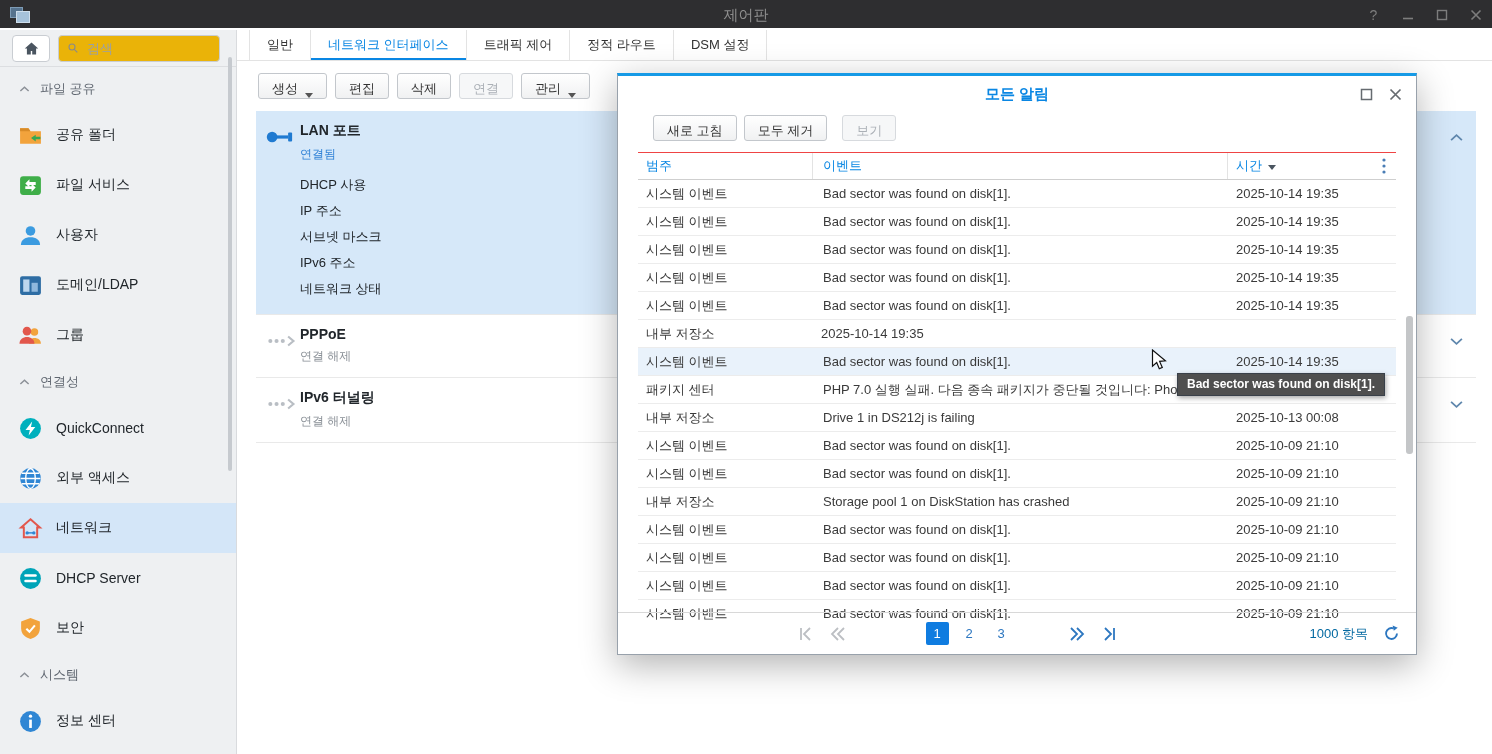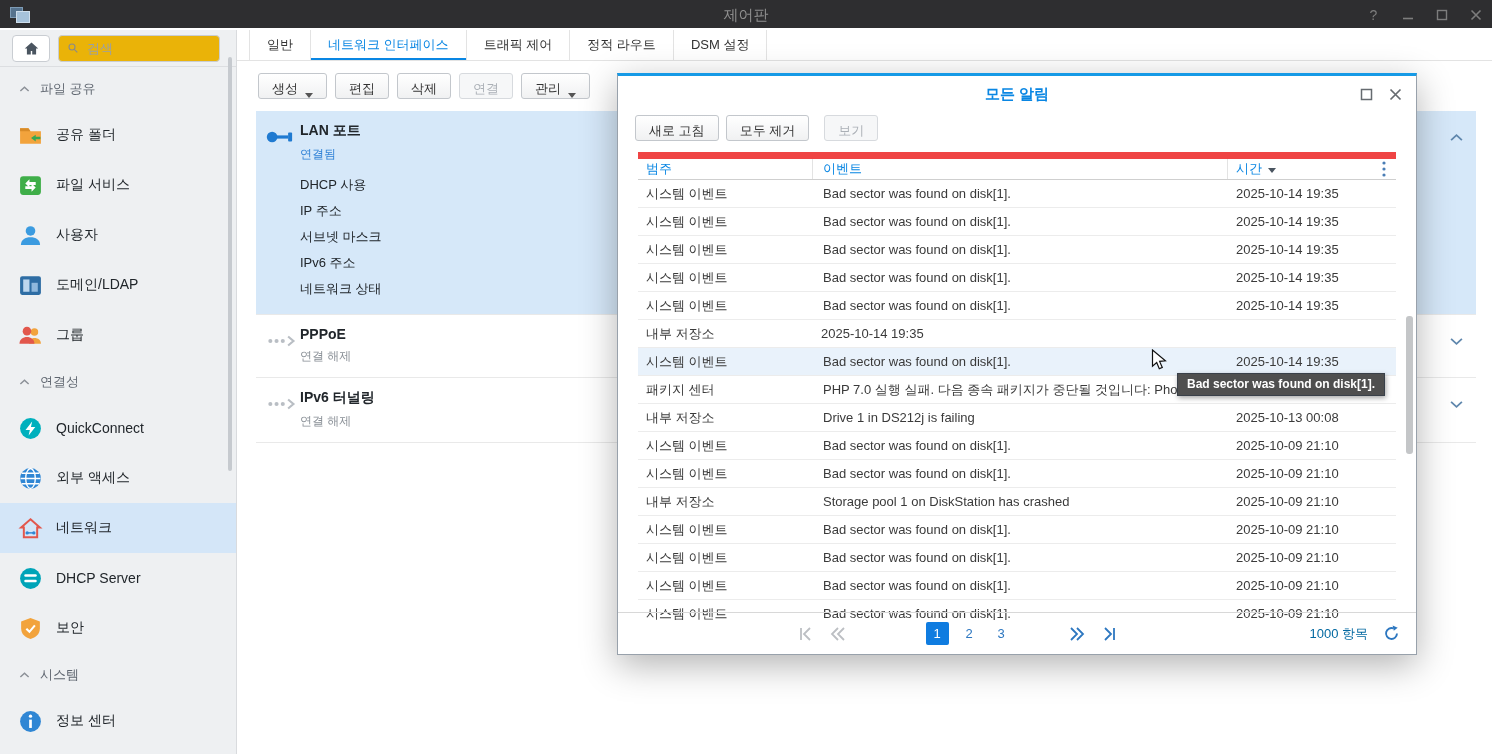--- a/index.html
+++ b/index.html
@@ -52,23 +52,23 @@
   .if-detail{height:26px;line-height:26px;font-size:13px;color:#21262b}
   .if-chevron{position:absolute;right:12px;top:17px;cursor:pointer}
   .if-chevron.down svg{transform:rotate(180deg)}
 
   
   .modal{position:absolute;left:617px;top:73px;width:800px;height:582px;background:#fff;border:1px solid #98a1ab;border-top:3px solid #169ae6;box-shadow:0 10px 34px rgba(0,0,0,.3);z-index:10}
   .m-titlebar{height:36px;position:relative;display:flex;align-items:center;justify-content:center}
   .m-title{color:#0986e3;font-size:15px;font-weight:bold}
   .m-win{position:absolute;right:14px;top:0;height:36px;display:flex;align-items:center;gap:16px}
   .m-win .mw{cursor:pointer;display:flex;align-items:center}
-  .m-btns{display:flex;gap:7px;padding:3px 0 11px 17px}
+  .m-btns{display:flex;gap:7px;padding:3px 0 11px 35px}
   .m-btns .view-btn{margin-left:8px}
-  .m-table-head{margin:0 20px;height:28px;display:flex;align-items:center;border-top:7px solid #ef4444;border-bottom:1px solid #cfcfcf;color:#0986e3;font-size:13px}
+  .m-table-head{margin:0 20px;height:28px;display:flex;align-items:center;border-top:1px solid #ef4444;border-bottom:1px solid #cfcfcf;color:#0986e3;font-size:13px}
   .col-cat{width:175px;padding-left:8px;border-right:1px solid #e3e3e3;height:100%;display:flex;align-items:center;cursor:pointer}
   .col-ev{width:415px;padding-left:10px;border-right:1px solid #e3e3e3;height:100%;display:flex;align-items:center;cursor:pointer}
   .col-time{flex:1;padding-left:8px;display:flex;align-items:center;gap:6px;cursor:pointer}
   .sort-caret{width:0;height:0;border-left:4px solid transparent;border-right:4px solid transparent;border-top:5px solid #4a5560;margin-top:2px}
   .col-dots{width:24px;display:flex;justify-content:center;cursor:pointer}
   .m-body{margin:0 20px;height:440px;overflow:hidden}
   .nrow{display:flex;height:28px;align-items:center;border-bottom:1px solid #ececec;font-size:13px;color:#3a3a3a;cursor:default}
   .nrow.hovered{background:#e9f2fb}
   .nrow .c-cat{width:175px;padding-left:8px;white-space:nowrap;overflow:hidden;flex:none}
   .nrow .c-ev{width:415px;padding-left:10px;white-space:nowrap;overflow:hidden;flex:none}

